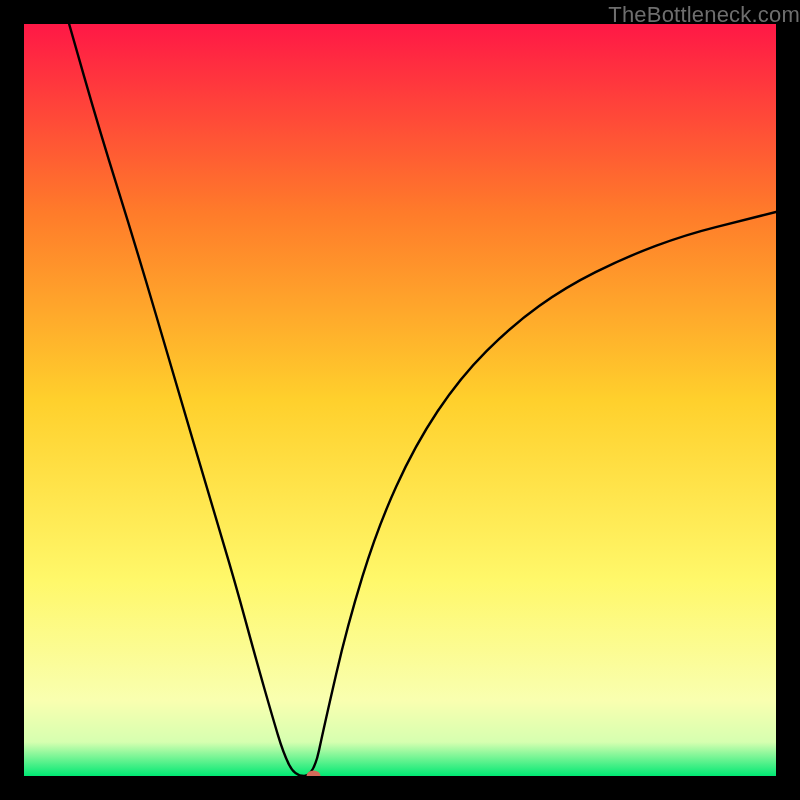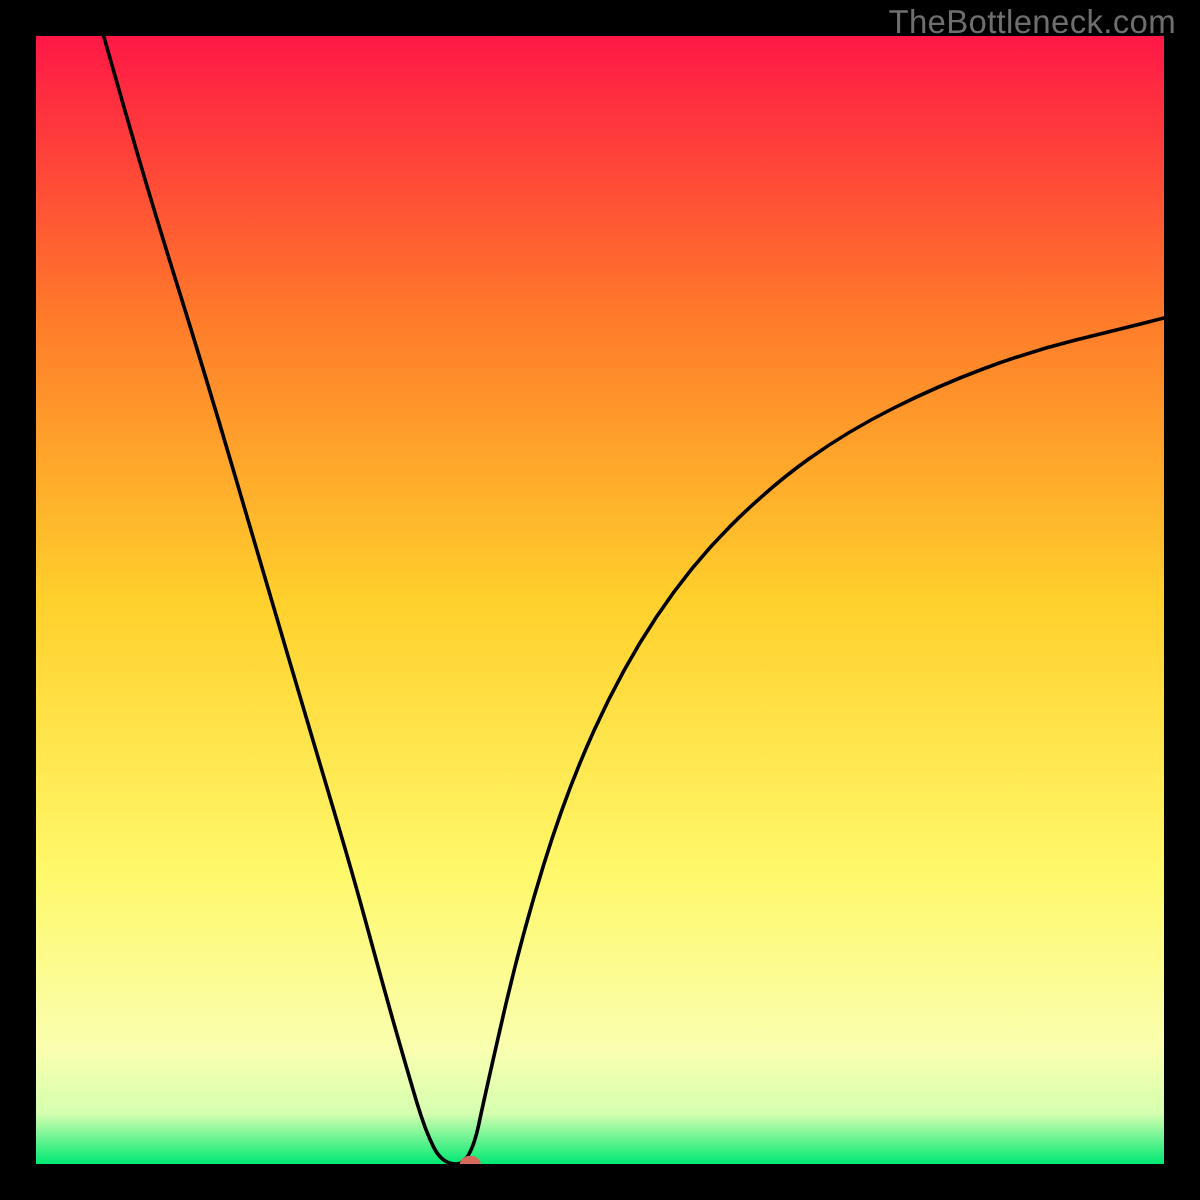--- a/index.html
+++ b/index.html
@@ -22,21 +22,21 @@
   .plot {
     position: absolute;
     left: 0;
     top: 0;
     width: 752px;
     height: 752px;
   }
   .watermark {
     position: absolute;
     top: 2px;
-    right: 16px;
+    right: 0;
     color: #6e6e6e;
     font-size: 22px;
     letter-spacing: 0.2px;
     font-weight: 400;
     user-select: none;
   }
 </style>
 </head>
 <body>
 

